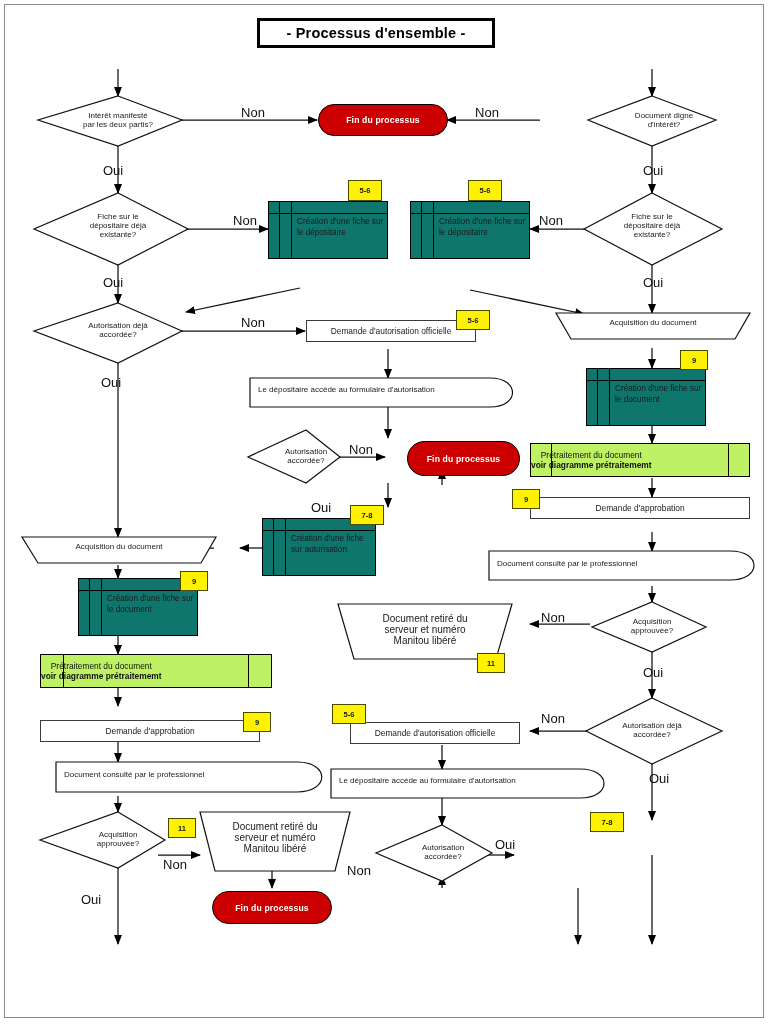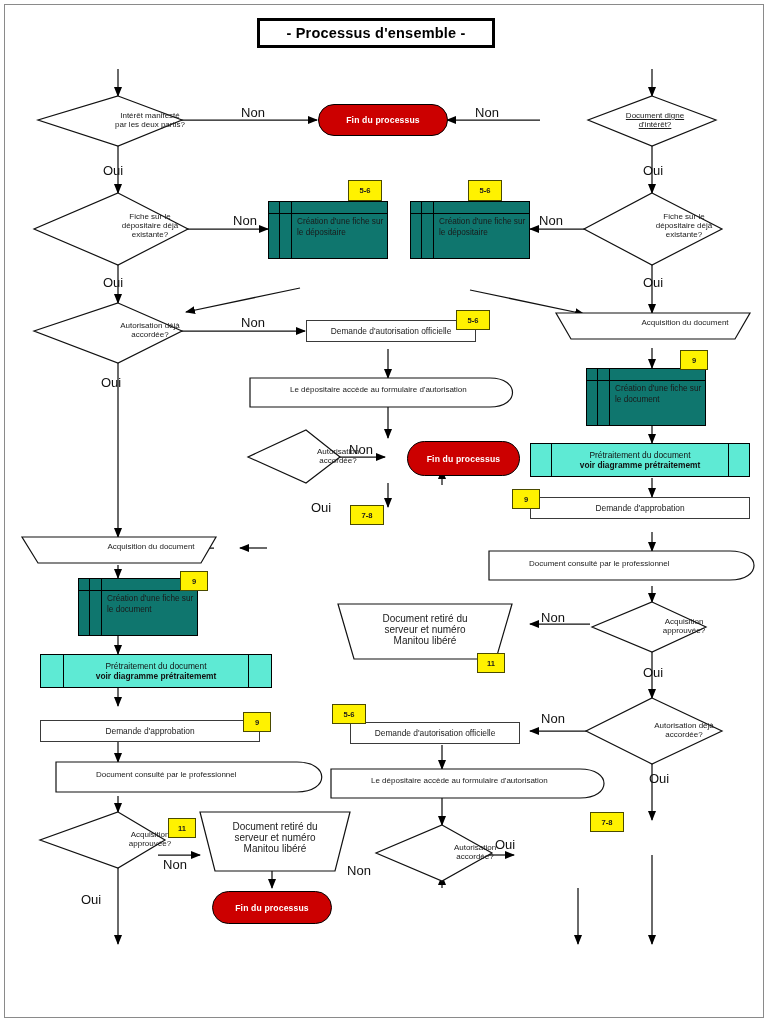--- a/index.html
+++ b/index.html
@@ -19,21 +19,21 @@
   svg#canvas{position:absolute;left:0;top:0;width:770px;height:1024px;}
   .lbl{
     position:absolute;
     font-family:"Liberation Sans", sans-serif;
     color:#1a1a1a;
     text-align:center;
     line-height:1.12;
     white-space:pre-line;
     pointer-events:none;
   }
-  .t85{font-size:8px;margin-left:32px;}
+  .t85{font-size:8px;}
   .t8{font-size:10px;}
   .edgelbl{font-size:13px;color:#111;}
   .title-box{
     position:absolute;
     left:257px;top:18px;width:238px;height:30px;
     border:3px solid #000;
     background:#ffffff;
     box-sizing:border-box;
     display:flex;align-items:center;justify-content:center;
   }
@@ -55,24 +55,24 @@
     background:#CC0000;
     border:1.4px solid #000;
     border-radius:999px;
     box-sizing:border-box;
     display:flex;align-items:center;justify-content:center;
     color:#ffffff;font-size:8.6px;font-weight:bold;letter-spacing:.15px;
     font-family:"Liberation Sans", sans-serif;
   }
   .predef{
     position:absolute;
-    background:#5eead4;
+    background:#bef264;
     border:1.4px solid #000;
     box-sizing:border-box;
-    display:flex;align-items:center;justify-content:center;
+    display:flex;align-items:center;justify-content:flex-start;
   }
   .predef .bar{position:absolute;top:0;bottom:0;width:1.4px;background:#000;}
   .predef .txt{
     position:relative;z-index:2;text-align:center;
     font-size:8.4px;color:#111;line-height:1.25;
     font-family:"Liberation Sans", sans-serif;
   }
   .predef .txt b{font-weight:bold;}
   .gold{
     position:absolute;
@@ -208,21 +208,21 @@
       <path d="M331,769 L331,798 L580,798 C612,798 612,769 580,769 Z"></path>
 
       <path d="M489,551 L489,580 L730,580 C762,580 762,551 730,551 Z"></path>
 
       <path d="M56,762 L56,792 L297,792 C330,792 330,762 297,762 Z"></path>
     </g>
   </svg>
 
   <div class="lbl t85" style="left:58px;top:112px;width:120px;">Intérêt manifesté
 par les deux partis?</div>
-  <div class="lbl t85" style="left:563px;top:112px;width:120px;text-decoration:underline;">Document digne
+  <div class="lbl t85" style="left:604px;top:112px;width:120px;">Document digne
 d'intérêt?</div>
   <div class="lbl t85" style="left:58px;top:213px;width:120px;">Fiche sur le
 dépositaire déjà
 existante?</div>
   <div class="lbl t85" style="left:592px;top:213px;width:120px;">Fiche sur le
 dépositaire déjà
 existante?</div>
   <div class="lbl t85" style="left:58px;top:322px;width:120px;">Autorisation déjà
 accordée?</div>
   <div class="lbl t85" style="left:249px;top:448px;width:114px;">Autorisation
@@ -298,20 +298,28 @@
   <div class="gold" style="left:78px;top:578px;width:120px;height:58px;">
     <div class="vline" style="left:10px;"></div>
       <div class="vline" style="left:22px;"></div>
     <div class="hline" style="top:11px;"></div>
     <div class="gtxt" style="left:28px;top:15px;width:90px;">Création d'une
 fiche sur le
 document</div>
   </div>
   <div class="note" style="left:180px;top:571px;width:28px;height:20px;">9</div>
 
+  <div class="gold" style="left:262px;top:518px;width:114px;height:58px;">
+    <div class="vline" style="left:10px;"></div>
+      <div class="vline" style="left:22px;"></div>
+    <div class="hline" style="top:11px;"></div>
+    <div class="gtxt" style="left:28px;top:15px;width:86px;">Création d'une
+fiche sur
+autorisation</div>
+  </div>
   <div class="note" style="left:350px;top:505px;width:34px;height:20px;">7-8</div>
 
   <div class="note" style="left:590px;top:812px;width:34px;height:20px;">7-8</div>
 
   <div class="rectbox" style="left:306px;top:320px;width:170px;height:22px;">
     <span>Demande d'autorisation officielle</span>
   </div>
   <div class="note" style="left:456px;top:310px;width:34px;height:20px;">5-6</div>
 
   <div class="rectbox" style="left:350px;top:722px;width:170px;height:22px;">

